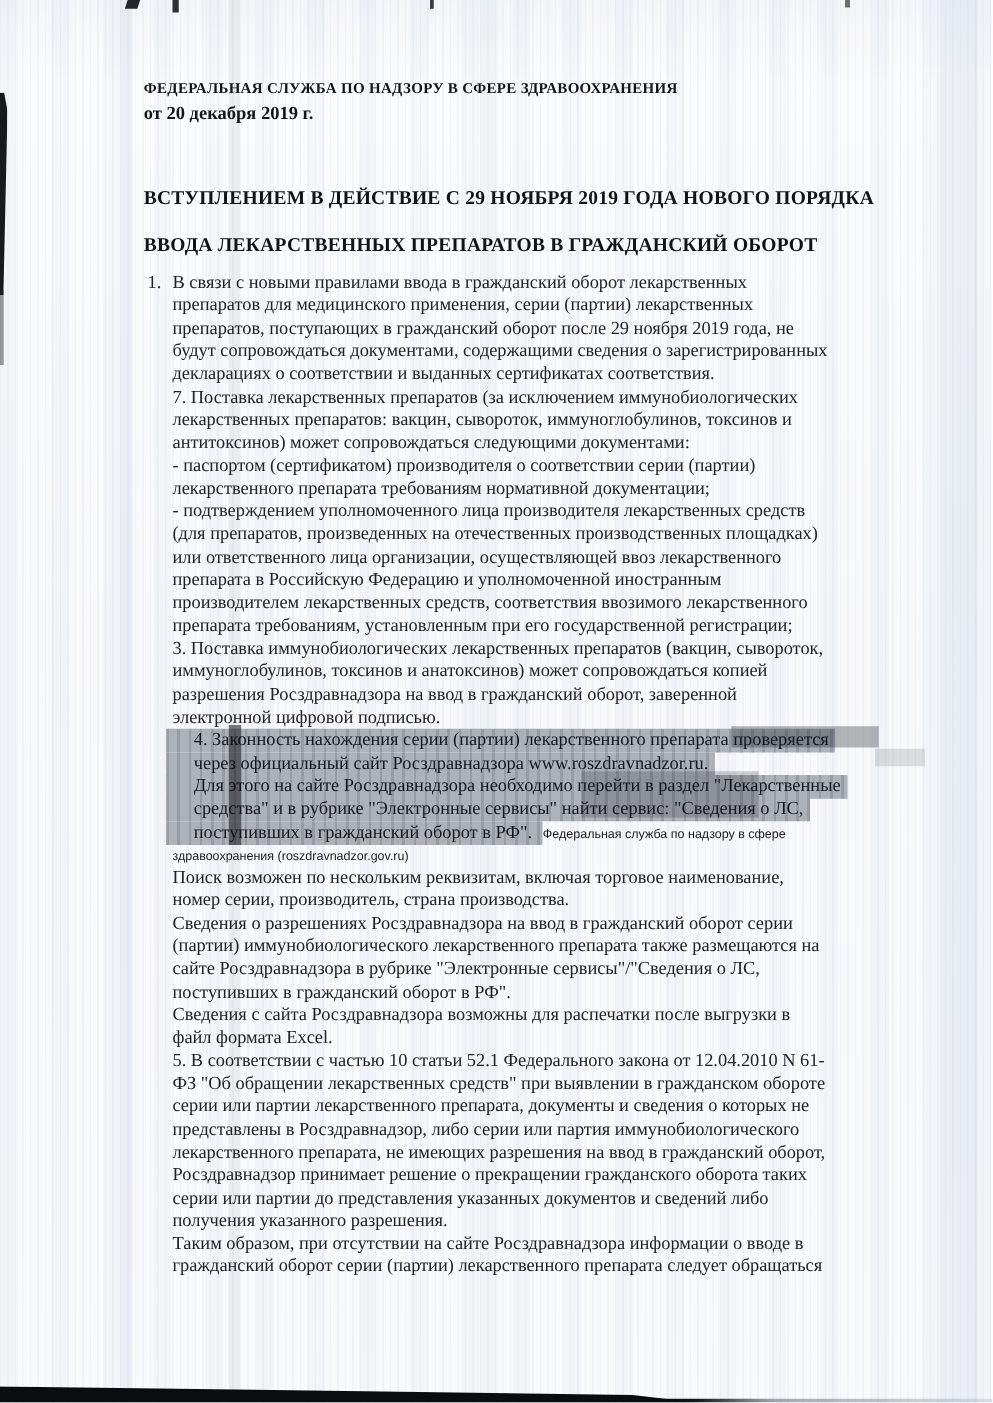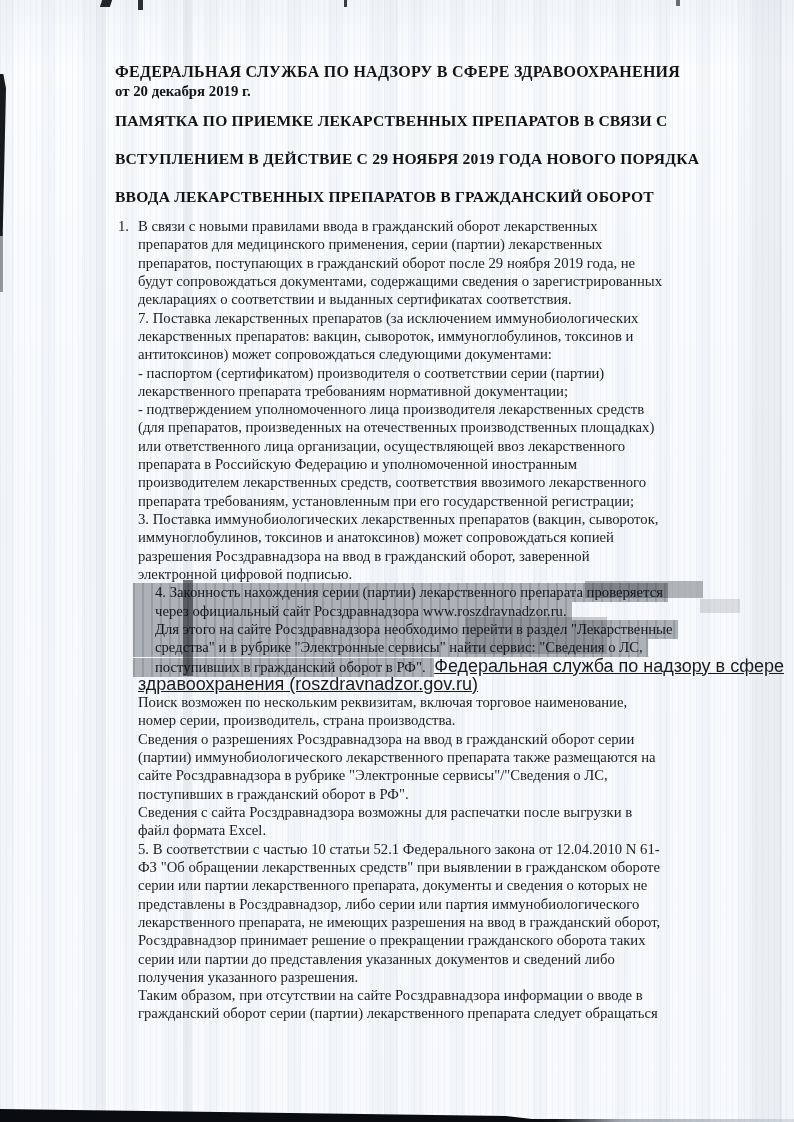--- a/index.html
+++ b/index.html
@@ -31,62 +31,61 @@
   .left-wedge{left:0;top:74px;width:6px;height:162px;background:#17191d;
     clip-path:polygon(0 0,55% 0,100% 9%,45% 100%,0 100%);}
   .left-wedge2{left:0;top:232px;width:3px;height:60px;background:rgba(35,38,44,0.45);}
   .bottom-bar{bottom:0;left:0;width:575px;height:15px;background:#0b0c0f;
     clip-path:polygon(0 14%,88% 60%,97% 100%,0 100%);}
   .bottom-fade{bottom:0;left:0;width:100%;height:3px;
     background:linear-gradient(90deg,#121418 0 70%,rgba(60,70,85,0.45) 78%,rgba(120,135,150,0.22) 100%);}
 
   
   .hdr{position:absolute;left:115px;color:#14151a;font-weight:bold;white-space:nowrap;}
-  .hdr-line1{top:63px;font-size:16px;letter-spacing:0.25px;}
+  .hdr-line1{top:63px;font-size:12px;letter-spacing:0.25px;}
   .hdr-date{top:83px;font-size:14.8px;}
   .title-line{position:absolute;left:115px;color:#121317;font-weight:bold;white-space:nowrap;
     font-size:15.6px;letter-spacing:0.2px;}
   .t1{top:112px;}.t2{top:150px;}.t3{top:188px;}
 
   
   .bodytext{position:absolute;left:138px;top:217px;width:630px;color:#20222a;
     font-size:14.7px;line-height:18.32px;}
   .line{height:18.32px;white-space:nowrap;position:relative;}
   .num{position:absolute;left:-20px;top:0;}
   .seg{}
   .hl{
     background-color:#a9aeb5;
     background-image:repeating-linear-gradient(90deg, rgba(58,64,74,0.16) 0 2px, rgba(255,255,255,0.05) 2px 9px);
     color:#15161b;
     padding:1px 5px 2px 22px;margin-left:-5px;
   }
   .doclink{
     font-family:"Liberation Sans","DejaVu Sans",sans-serif;
-    font-size:18px;color:#1a1b1f;text-decoration:underline;cursor:pointer;
+    font-size:10px;color:#1a1b1f;cursor:pointer;
   }
   
   .streak-v{left:183px;top:580px;width:10px;height:96px;background:rgba(10,12,16,0.52);}
   .blotch1{left:585px;top:581px;width:118px;height:17px;background:rgba(18,20,26,0.30);}
   .blotch2{left:465px;top:617px;width:142px;height:37px;background:rgba(18,20,26,0.20);}
   .blotch3{left:700px;top:599px;width:40px;height:14px;background:rgba(18,20,26,0.12);}
 </style>
 </head>
 <body>
 
 <div class="page">
 
   <div class="band b1"></div>
   <div class="band b2"></div>
   <div class="band b3"></div>
   <div class="band b4"></div>
 
   <div class="hdr hdr-line1">ФЕДЕРАЛЬНАЯ СЛУЖБА ПО НАДЗОРУ В СФЕРЕ ЗДРАВООХРАНЕНИЯ</div>
   <div class="hdr hdr-date">от 20 декабря 2019 г.</div>
 
-  <div class="title-line t1">ПАМЯТКА ПО ПРИЕМКЕ ЛЕКАРСТВЕННЫХ ПРЕПАРАТОВ В СВЯЗИ С</div>
   <div class="title-line t2">ВСТУПЛЕНИЕМ В ДЕЙСТВИЕ С 29 НОЯБРЯ 2019 ГОДА НОВОГО ПОРЯДКА</div>
   <div class="title-line t3">ВВОДА ЛЕКАРСТВЕННЫХ ПРЕПАРАТОВ В ГРАЖДАНСКИЙ ОБОРОТ</div>
 
   <div class="bodytext">
       <div class="line"><span class="num">1.</span><span class="seg">В связи с новыми правилами ввода в гражданский оборот лекарственных</span></div>
       <div class="line"><span class="seg">препаратов для медицинского применения, серии (партии) лекарственных</span></div>
       <div class="line"><span class="seg">препаратов, поступающих в гражданский оборот после 29 ноября 2019 года, не</span></div>
       <div class="line"><span class="seg">будут сопровождаться документами, содержащими сведения о зарегистрированных</span></div>
       <div class="line"><span class="seg">декларациях о соответствии и выданных сертификатах соответствия.</span></div>
       <div class="line"><span class="seg">7. Поставка лекарственных препаратов (за исключением иммунобиологических</span></div>

